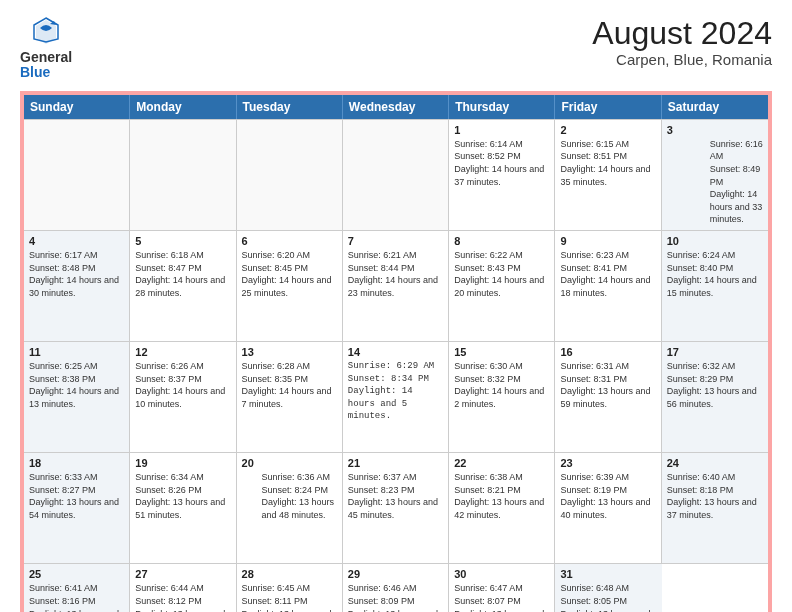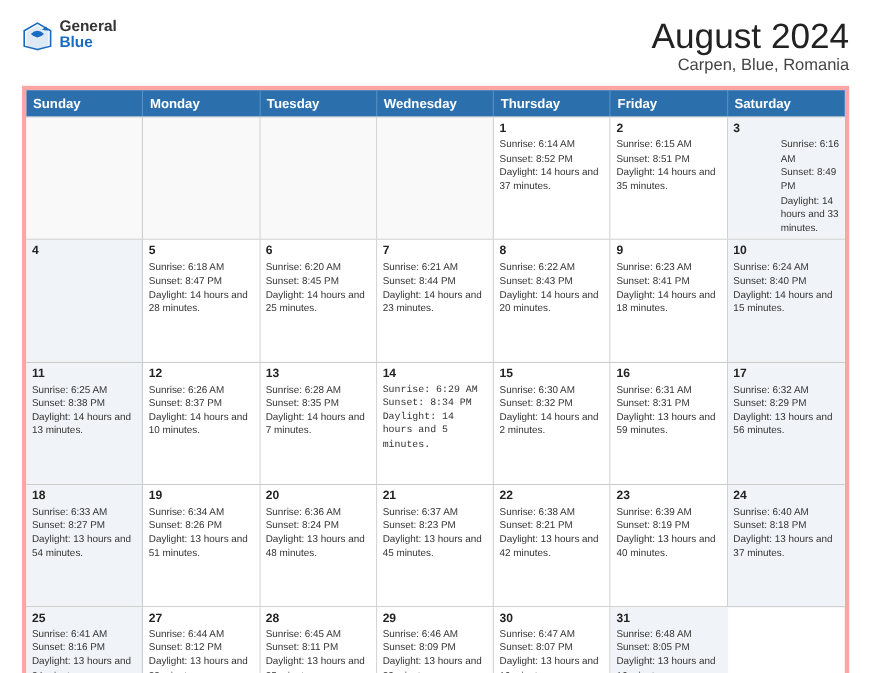--- a/index.html
+++ b/index.html
@@ -18,22 +18,23 @@
       flex-direction: column;
     }
     .header {
       display: flex;
       justify-content: space-between;
       align-items: flex-start;
       margin-bottom: 10px;
     }
     .logo {
       display: flex;
-      align-items: flex-end;
+      align-items: center;
       gap: 6px;
+      flex-direction: column;
     }
     .logo-text {
       display: flex;
       flex-direction: column;
       line-height: 1.1;
     }
     .logo-general {
       font-size: 14px;
       font-weight: bold;
       color: #333;
@@ -167,20 +168,23 @@
           <div class="cal-cell shaded">
             <div class="day-num">3</div>
             <div class="cal-cell-text" style="white-space: pre-line; margin-left: 43px;">Sunrise: 6:16 AM
 Sunset: 8:49 PM
 Daylight: 14 hours and 33 minutes.</div>
           </div>
         </div>
         <div class="cal-row">
           <div class="cal-cell shaded">
             <div class="day-num">4</div>
+            <div class="cal-cell-text" style="white-space: pre-line;">Sunrise: 6:17 AM
+Sunset: 8:48 PM
+Daylight: 14 hours and 30 minutes.</div>
           </div>
           <div class="cal-cell">
             <div class="day-num">5</div>
             <div class="cal-cell-text" style="white-space: pre-line;">Sunrise: 6:18 AM
 Sunset: 8:47 PM
 Daylight: 14 hours and 28 minutes.</div>
           </div>
           <div class="cal-cell">
             <div class="day-num">6</div>
             <div class="cal-cell-text" style="white-space: pre-line;">Sunrise: 6:20 AM
@@ -264,21 +268,21 @@
 Daylight: 13 hours and 54 minutes.</div>
           </div>
           <div class="cal-cell">
             <div class="day-num">19</div>
             <div class="cal-cell-text" style="white-space: pre-line;">Sunrise: 6:34 AM
 Sunset: 8:26 PM
 Daylight: 13 hours and 51 minutes.</div>
           </div>
           <div class="cal-cell">
             <div class="day-num">20</div>
-            <div class="cal-cell-text" style="white-space: pre-line;">Sunrise: 6:36 AM
+            <div class="cal-cell-text" style="white-space: pre-line; margin-left: 20px;">Sunrise: 6:36 AM
 Sunset: 8:24 PM
 Daylight: 13 hours and 48 minutes.</div>
           </div>
           <div class="cal-cell">
             <div class="day-num">21</div>
             <div class="cal-cell-text" style="white-space: pre-line;">Sunrise: 6:37 AM
 Sunset: 8:23 PM
 Daylight: 13 hours and 45 minutes.</div>
           </div>
           <div class="cal-cell">

